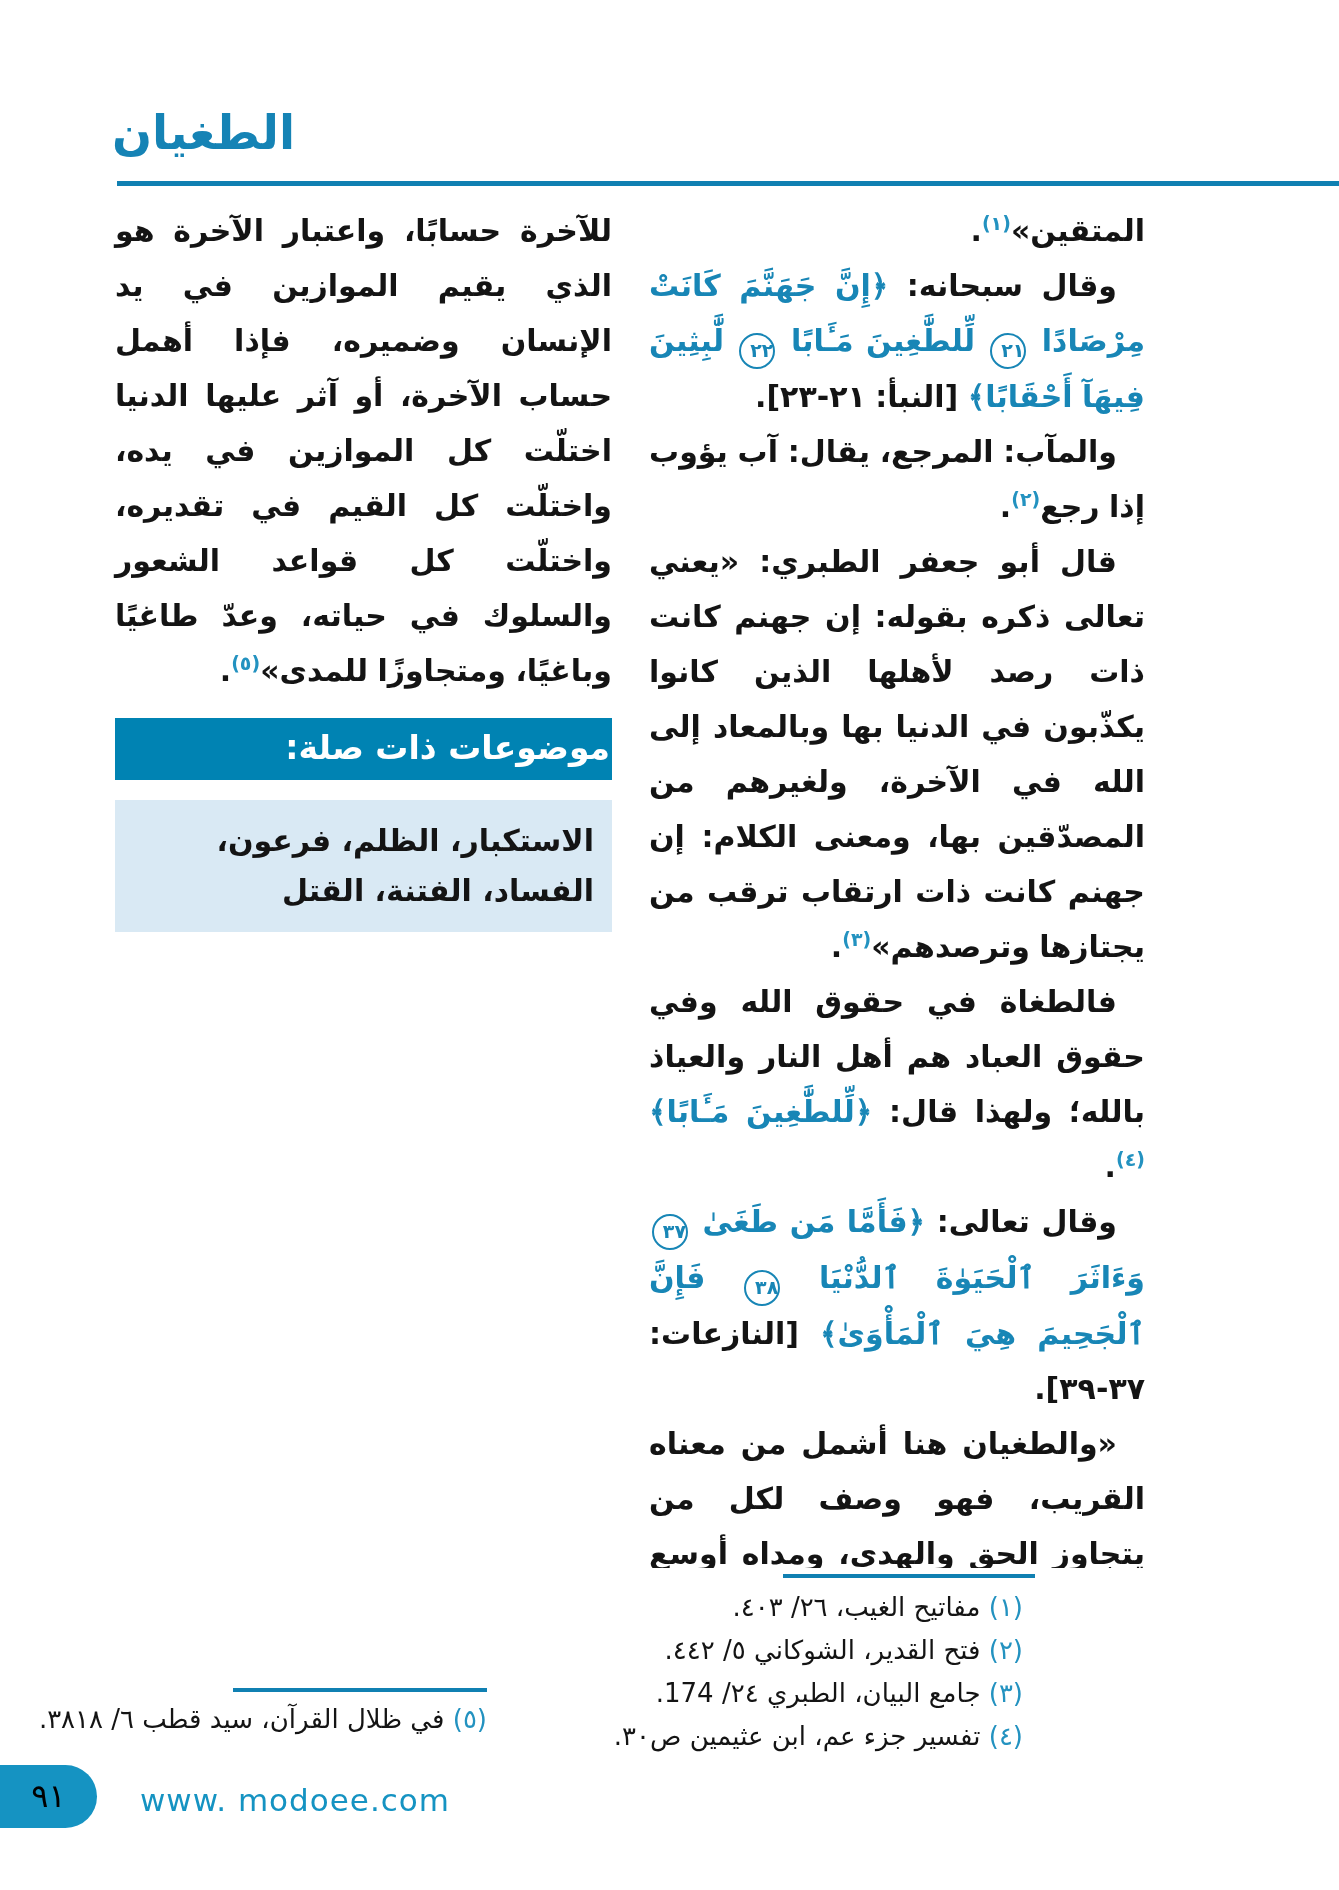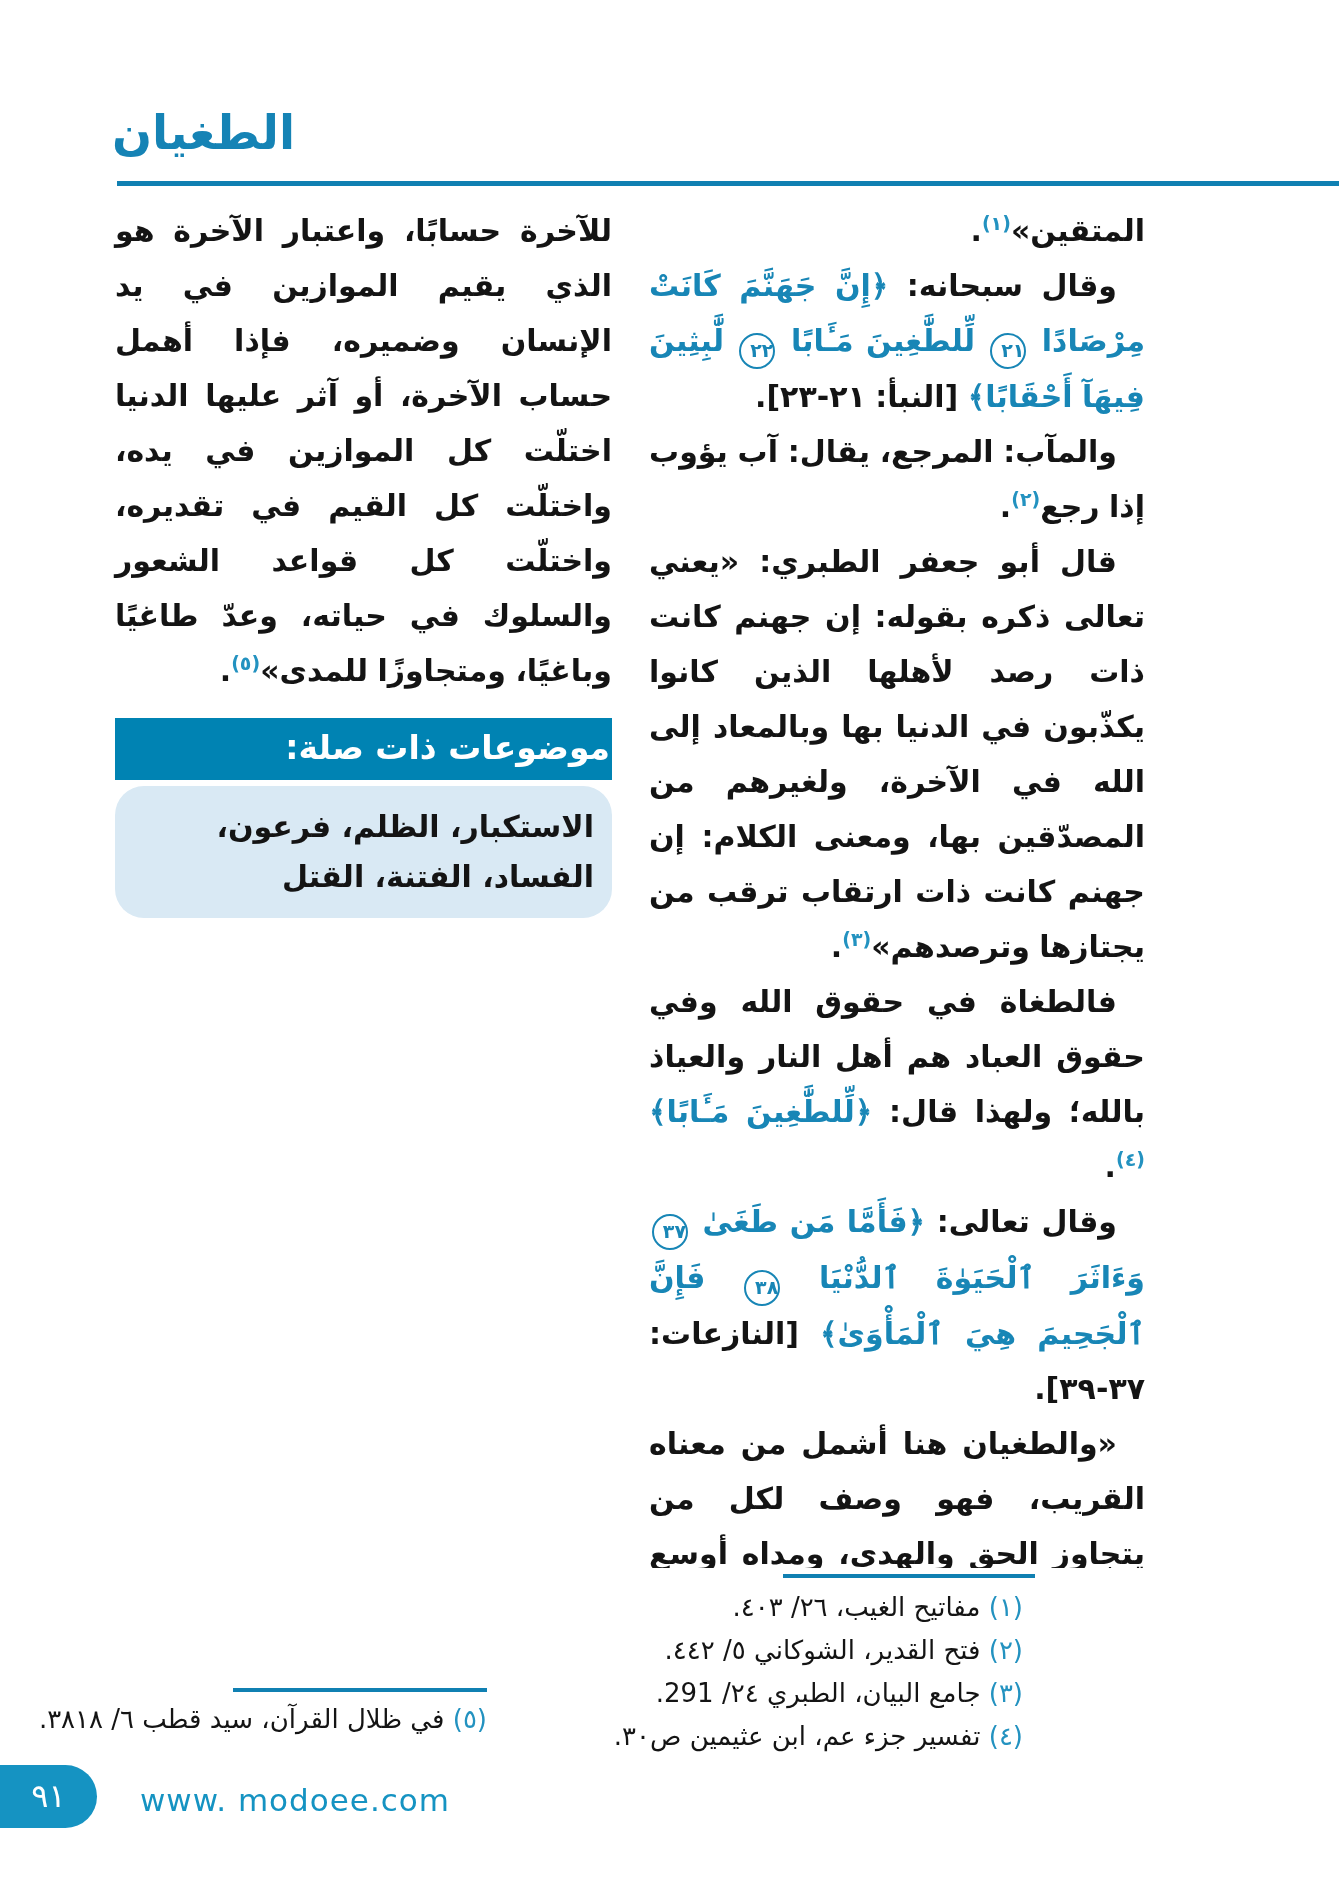--- a/index.html
+++ b/index.html
@@ -29,35 +29,35 @@
     font-size:19px;line-height:31px;text-align:right;text-indent:0;
     vertical-align:-6px;margin:0 3px;font-weight:700;
   }
   sup.fn{color:#2392c0;font-size:19px;font-weight:700;line-height:0;}
   .topics{position:absolute;right:727px;left:115px;top:718px;width:497px;}
   .topics-header{
     background:#0083b3;color:#ffffff;height:62px;line-height:60px;
     padding:0 2px;font-size:33px;font-weight:700;
   }
   .topics-body{
-    background:#d9e9f4;margin-top:6px;min-height:64px;
-    padding:16px 18px;font-size:30px;font-weight:700;line-height:50px;color:#141414;border-radius:29px;
+    background:#d9e9f4;margin-top:20px;min-height:64px;
+    padding:16px 18px;font-size:30px;font-weight:700;line-height:50px;color:#141414;
   }
   .fn-rule{position:absolute;height:4px;background:#1080b2;}
   .fn-rule-right{top:1574px;right:304px;width:252px;}
   .fn-rule-left{top:1688px;right:852px;width:254px;}
   .fnlines{position:absolute;text-align:right;color:#141414;}
   .fnlines-right{top:1586px;right:316px;}
   .fnlines-left{top:1698px;right:852px;}
   .fn-line{font-size:26px;line-height:43px;white-space:nowrap;}
   .fn-num{color:#2392c0;}
   .page-tab{
     position:absolute;left:0;top:1765px;width:97px;height:63px;
     background:#1593c2;border-radius:0 32px 32px 0;
-    color:#ffffff;text-align:center;line-height:63px;font-size:32px;
+    color:#000000;text-align:center;line-height:63px;font-size:32px;
   }
   .website{
     position:absolute;left:140px;top:1782px;direction:ltr;
     font-size:31px;color:#1593c2;letter-spacing:1px;
   }
 </style>
 </head>
 <body>
 
 <div class="page">
@@ -87,21 +87,21 @@
 
   <div class="topics">
     <div class="topics-header">موضوعات ذات صلة:</div>
     <div class="topics-body">الاستكبار، الظلم، فرعون، الفساد، الفتنة، القتل</div>
   </div>
 
   <div class="fn-rule fn-rule-right"></div>
   <div class="fnlines fnlines-right">
     <div class="fn-line"><span class="fn-num">(١)</span> <span>مفاتيح الغيب، ٢٦/ ٤٠٣.</span></div>
     <div class="fn-line"><span class="fn-num">(٢)</span> <span>فتح القدير، الشوكاني ٥/ ٤٤٢.</span></div>
-    <div class="fn-line"><span class="fn-num">(٣)</span> <span>جامع البيان، الطبري ٢٤/ 291.</span></div>
+    <div class="fn-line"><span class="fn-num">(٣)</span> <span>جامع البيان، الطبري ٢٤/ 174.</span></div>
     <div class="fn-line"><span class="fn-num">(٤)</span> <span>تفسير جزء عم، ابن عثيمين ص٣٠.</span></div>
   </div>
 
   <div class="fn-rule fn-rule-left"></div>
   <div class="fnlines fnlines-left">
     <div class="fn-line"><span class="fn-num">(٥)</span> <span>في ظلال القرآن، سيد قطب ٦/ ٣٨١٨.</span></div>
   </div>
 
   <div class="page-tab"><span>٩١</span></div>
   <div class="website">www. modoee.com</div>

